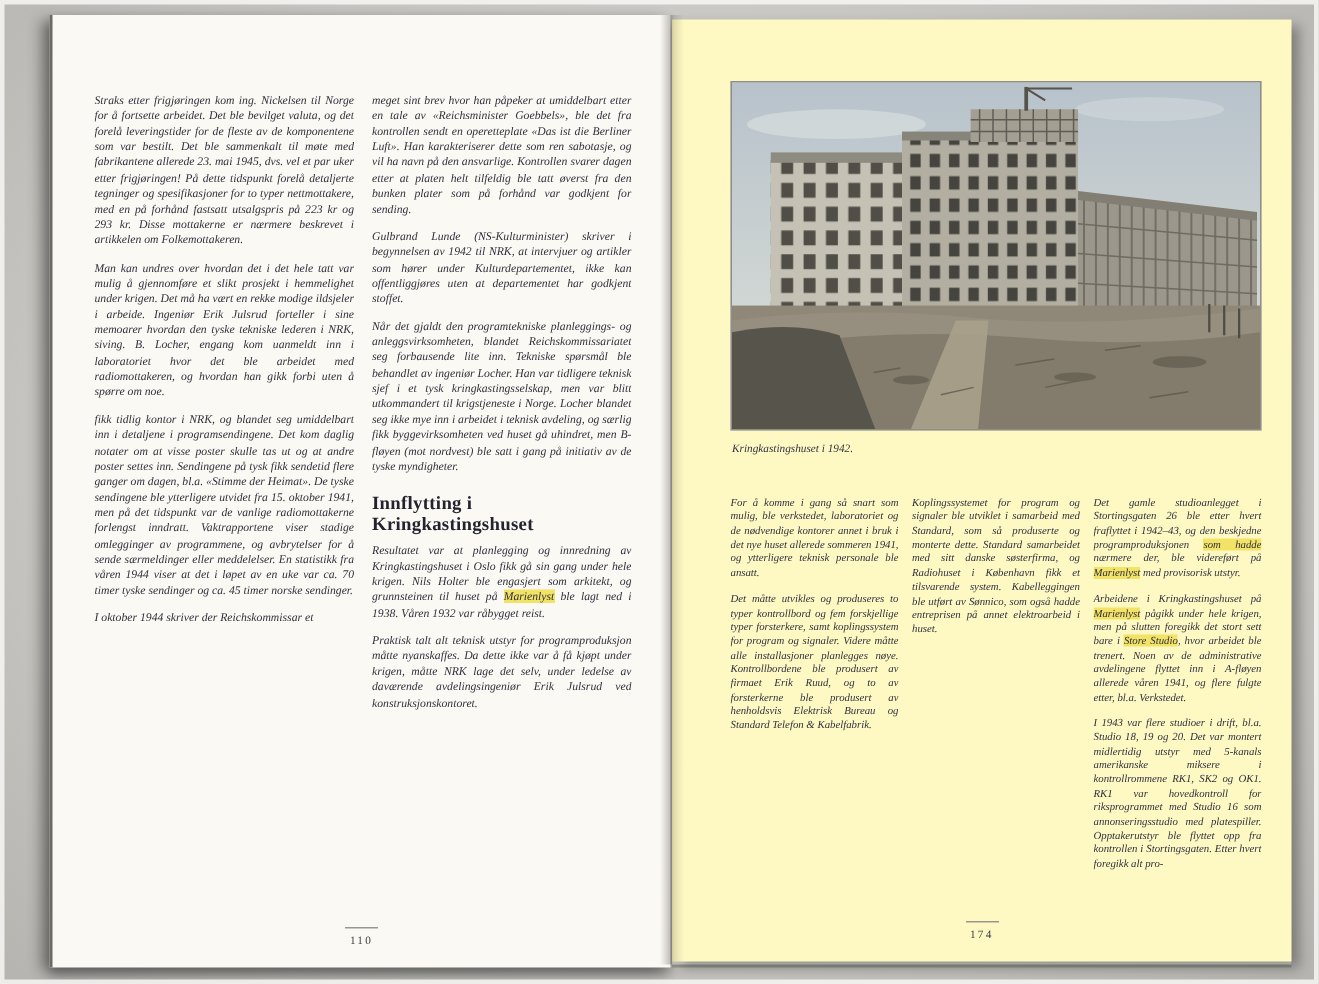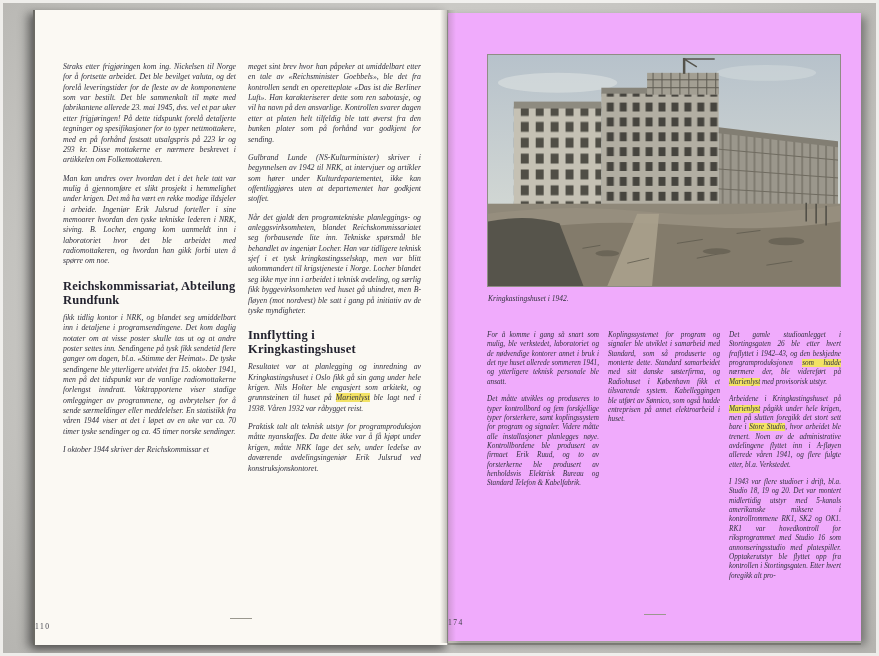--- a/index.html
+++ b/index.html
@@ -10,38 +10,38 @@
     font-family: "Liberation Serif", "DejaVu Serif", serif;
   }
   .frame { position:absolute; inset:0; border:3px solid rgba(248,247,244,.85); pointer-events:none; z-index:20; }
   .page { position:absolute; background: var(--c-page,#fbf9f3); z-index:1; }
   .page-left {
     left:33px; top:10px; width:414px; height:635px;
     border-left:2px solid #6b6a64;
     box-shadow:-6px 3px 9px rgba(30,30,30,.45), 0 5px 7px rgba(0,0,0,.3);
   }
   .page-right {
-    left:448px; top:13px; width:413px; height:628px; background:#f0abfc;
+    left:448px; top:13px; width:413px; height:628px; background:#fef9c3;
     box-shadow:5px 4px 8px rgba(30,30,30,.4), 0 2px 0 #e0ded6, 0 4px 0 rgba(120,118,110,.55);
   }
   .seam {
     position:absolute; left:440px; top:10px; width:16px; height:633px; z-index:6; pointer-events:none;
     background:linear-gradient(90deg, rgba(60,55,50,0) 0%, rgba(60,55,50,.30) 45%, rgba(90,80,70,.18) 58%, rgba(60,55,50,0) 100%);
   }
   .col { position:absolute; text-align:justify; color:var(--c-text,#30303e); overflow:hidden; }
   .col p { margin:0 0 8px 0;font-style:italic; }
   .lp-col { font-size:7.8px; line-height:1.33; width:173px; top:52px; height:556px; }
   .lp-col1 { left:28px; }
   .lp-col2 { left:213px; }
   h2.sect {
     font-size:12.5px; line-height:1.12; font-weight:bold; text-align:left;
     margin:12px 0 6px 0; color:#23232f; letter-spacing:.2px;
   }
   .pageno {
-    position:absolute; bottom:14px; left:0; width:100%; text-align:left;
+    position:absolute; bottom:14px; left:0; width:100%; text-align:center;
     font-size:7.5px; letter-spacing:1.5px; color:#3c3c46;
   }
   .pageno::before { content:""; display:block; width:22px; height:1px; background:#9a988e; margin:0 auto 3px auto; }
   .rp-col { font-size:7.2px; line-height:1.3; width:112px; top:318px; height:292px; }
   .rp-col1 { left:39px; }
   .rp-col2 { left:160px; }
   .rp-col3 { left:281px; }
   .photo {
     position:absolute; left:39px; top:41px; width:354px; height:233px; margin:0;
     border:1px solid #8f8d85; background:#cfd3d2;
@@ -50,21 +50,20 @@
   .caption { position:absolute; left:40px; top:281px; font-style:italic; font-size:7.5px; color:#33333f; }
   .hl { background: var(--c-hl,#f2e265); }
 </style>
 </head>
 <body>
 
 <div class="page page-left">
   <div class="col lp-col lp-col1">
     <p>Straks etter frigjøringen kom ing. Nickelsen til Norge for å fortsette arbeidet. Det ble bevilget valuta, og det forelå leveringstider for de fleste av de komponentene som var bestilt. Det ble sammenkalt til møte med fabrikantene allerede 23. mai 1945, dvs. vel et par uker etter frigjøringen! På dette tidspunkt forelå detaljerte tegninger og spesifikasjoner for to typer nettmottakere, med en på forhånd fastsatt utsalgspris på 223 kr og 293 kr. Disse mottakerne er nærmere beskrevet i artikkelen om Folkemottakeren.</p>
     <p>Man kan undres over hvordan det i det hele tatt var mulig å gjennomføre et slikt prosjekt i hemmelighet under krigen. Det må ha vært en rekke modige ildsjeler i arbeide. Ingeniør Erik Julsrud forteller i sine memoarer hvordan den tyske tekniske lederen i NRK, siving. B. Locher, engang kom uanmeldt inn i laboratoriet hvor det ble arbeidet med radiomottakeren, og hvordan han gikk forbi uten å spørre om noe.</p>
-    <h2 class="sect">Reichskommissariat, Abteilung Rundfunk</h2>
     <p>fikk tidlig kontor i NRK, og blandet seg umiddelbart inn i detaljene i programsendingene. Det kom daglig notater om at visse poster skulle tas ut og at andre poster settes inn. Sendingene på tysk fikk sendetid flere ganger om dagen, bl.a. «Stimme der Heimat». De tyske sendingene ble ytterligere utvidet fra 15. oktober 1941, men på det tidspunkt var de vanlige radiomottakerne forlengst inndratt. Vaktrapportene viser stadige omlegginger av programmene, og avbrytelser for å sende særmeldinger eller meddelelser. En statistikk fra våren 1944 viser at det i løpet av en uke var ca. 70 timer tyske sendinger og ca. 45 timer norske sendinger.</p>
     <p>I oktober 1944 skriver der Reichskommissar et</p>
   </div>
   <div class="col lp-col lp-col2">
     <p>meget sint brev hvor han påpeker at umiddelbart etter en tale av «Reichsminister Goebbels», ble det fra kontrollen sendt en operetteplate «Das ist die Berliner Luft». Han karakteriserer dette som ren sabotasje, og vil ha navn på den ansvarlige. Kontrollen svarer dagen etter at platen helt tilfeldig ble tatt øverst fra den bunken plater som på forhånd var godkjent for sending.</p>
     <p>Gulbrand Lunde (NS-Kulturminister) skriver i begynnelsen av 1942 til NRK, at intervjuer og artikler som hører under Kulturdepartementet, ikke kan offentliggjøres uten at departementet har godkjent stoffet.</p>
     <p>Når det gjaldt den programtekniske planleggings- og anleggsvirksomheten, blandet Reichskommissariatet seg forbausende lite inn. Tekniske spørsmål ble behandlet av ingeniør Locher. Han var tidligere teknisk sjef i et tysk kringkastingsselskap, men var blitt utkommandert til krigstjeneste i Norge. Locher blandet seg ikke mye inn i arbeidet i teknisk avdeling, og særlig fikk byggevirksomheten ved huset gå uhindret, men B-fløyen (mot nordvest) ble satt i gang på initiativ av de tyske myndigheter.</p>
     <h2 class="sect">Innflytting i Kringkastingshuset</h2>
     <p><span>Resultatet var at planlegging og innredning av Kringkastingshuset i Oslo fikk gå sin gang under hele krigen. Nils Holter ble engasjert som arkitekt, og grunnsteinen til huset på </span><span class="hl">Marienlyst</span><span> ble lagt ned i 1938. Våren 1932 var råbygget reist.</span></p>
     <p>Praktisk talt alt teknisk utstyr for programproduksjon måtte nyanskaffes. Da dette ikke var å få kjøpt under krigen, måtte NRK lage det selv, under ledelse av daværende avdelingsingeniør Erik Julsrud ved konstruksjonskontoret.</p>

